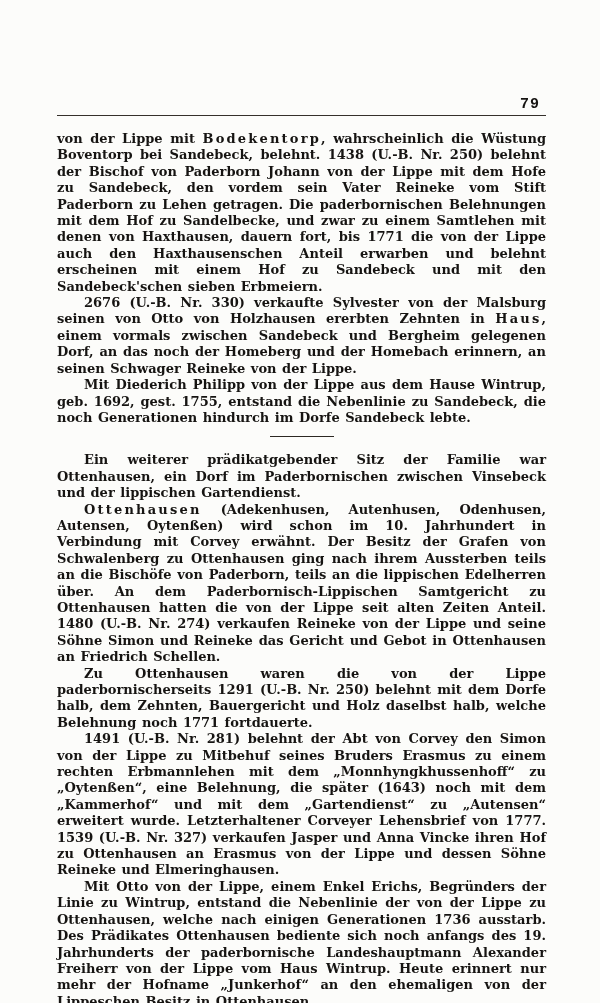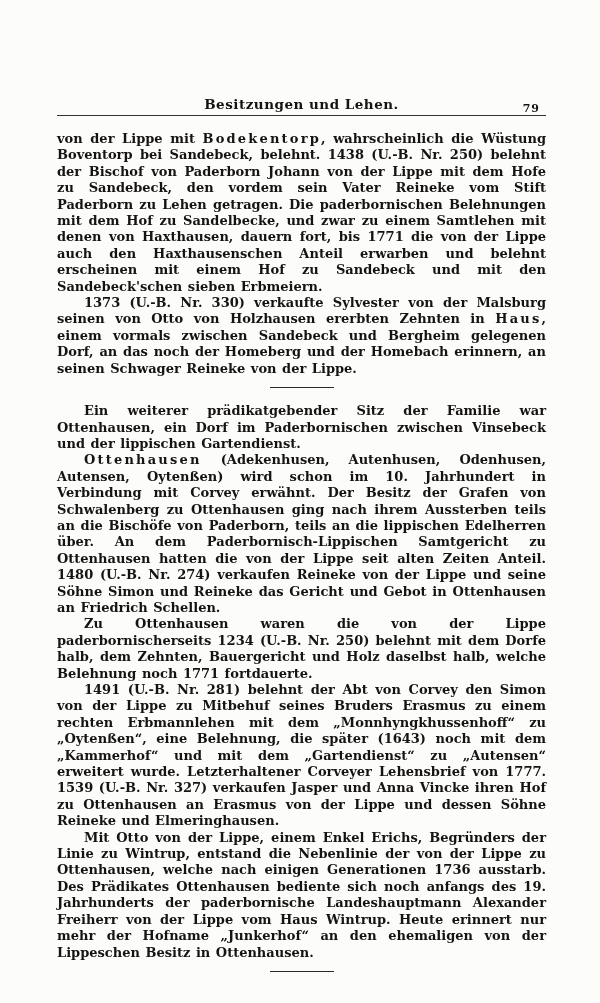--- a/index.html
+++ b/index.html
@@ -31,24 +31,25 @@
     left: 0; right: 0;
     text-align: center;
     font-size: 13.5px;
     font-weight: 700;
     letter-spacing: 0.5px;
     white-space: nowrap;
   }
   .running-header .pagenum {
     position: absolute;
     right: 6px;
-    top: 6px;
-    font-size: 11px;
+    top: 0;
+    font-size: 15px;
     font-weight: 700;
     letter-spacing: 1px;
+    font-family: Liberation Mono, monospace;
   }
   .body-text p.para {
     margin: 0;
     text-align: justify;
     font-size: 13px;
     line-height: 16.4px;
     font-weight: 600;
     word-spacing: 1px;
   }
   .body-text p.para.indent {
@@ -63,27 +64,27 @@
     height: 0;
     border-top: 1.5px solid #2c2823;
     margin: 10px auto 15px auto;
   }
 </style>
 </head>
 <body>
 
 <div class="scan-page">
   <div class="running-header">
-    <span class="title">Besitzungen und Lehen.</span>
     <span class="pagenum">79</span>
   </div>
   <div class="body-text">
       <p class="para"><span>von der Lippe mit </span><span class="spaced">Bodekentorp</span><span>, wahrscheinlich die Wüstung Boventorp bei Sandebeck, belehnt.  1438 (U.-B. Nr. 250) belehnt der Bischof von Paderborn Johann von der Lippe mit dem Hofe zu Sandebeck, den vordem sein Vater Reineke vom Stift Paderborn zu Lehen getragen.  Die paderbornischen Belehnungen mit dem Hof zu Sandelbecke, und zwar zu einem Samtlehen mit denen von Haxthausen, dauern fort, bis 1771 die von der Lippe auch den Haxthausenschen Anteil erwarben und belehnt erscheinen mit einem Hof zu Sandebeck und mit den Sandebeck'schen sieben Erbmeiern.</span></p>
-      <p class="para indent"><span>1373 (U.-B. Nr. 330) verkaufte Sylvester von der Malsburg seinen von Otto von Holzhausen ererbten Zehnten in </span><span class="spaced">Haus</span><span>, einem vormals zwischen Sandebeck und Bergheim gelegenen Dorf, an das noch der Homeberg und der Homebach erinnern, an seinen Schwager Reineke von der Lippe.</span></p>
+      <p class="para indent"><span>2676 (U.-B. Nr. 330) verkaufte Sylvester von der Malsburg seinen von Otto von Holzhausen ererbten Zehnten in </span><span class="spaced">Haus</span><span>, einem vormals zwischen Sandebeck und Bergheim gelegenen Dorf, an das noch der Homeberg und der Homebach erinnern, an seinen Schwager Reineke von der Lippe.</span></p>
+      <p class="para indent"><span>Mit Diederich Philipp von der Lippe aus dem Hause Wintrup, geb. 1692, gest. 1755, entstand die Nebenlinie zu Sandebeck, die noch Generationen hindurch im Dorfe Sandebeck lebte.</span></p>
       <div class="divider"></div>
       <p class="para indent"><span>Ein weiterer prädikatgebender Sitz der Familie war Ottenhausen, ein Dorf im Paderbornischen zwischen Vinsebeck und der lippischen Gartendienst.</span></p>
       <p class="para indent"><span class="spaced">Ottenhausen</span><span> (Adekenhusen, Autenhusen, Odenhusen, Autensen, Oytenßen) wird schon im 10. Jahrhundert in Verbindung mit Corvey erwähnt.  Der Besitz der Grafen von Schwalenberg zu Ottenhausen ging nach ihrem Aussterben teils an die Bischöfe von Paderborn, teils an die lippischen Edelherren über.  An dem Paderbornisch-Lippischen Samtgericht zu Ottenhausen hatten die von der Lippe seit alten Zeiten Anteil.  1480 (U.-B. Nr. 274) verkaufen Reineke von der Lippe und seine Söhne Simon und Reineke das Gericht und Gebot in Ottenhausen an Friedrich Schellen.</span></p>
-      <p class="para indent"><span>Zu Ottenhausen waren die von der Lippe paderbornischerseits 1234 (U.-B. Nr. 250) belehnt mit dem Dorfe halb, dem Zehnten, Bauergericht und Holz daselbst halb, welche Belehnung noch 1771 fortdauerte.</span></p>
+      <p class="para indent"><span>Zu Ottenhausen waren die von der Lippe paderbornischerseits 1291 (U.-B. Nr. 250) belehnt mit dem Dorfe halb, dem Zehnten, Bauergericht und Holz daselbst halb, welche Belehnung noch 1771 fortdauerte.</span></p>
       <p class="para indent"><span>1491 (U.-B. Nr. 281) belehnt der Abt von Corvey den Simon von der Lippe zu Mitbehuf seines Bruders Erasmus zu einem rechten Erbmannlehen mit dem „Monnhyngkhussenhoff“ zu „Oytenßen“, eine Belehnung, die später (1643) noch mit dem „Kammerhof“ und mit dem „Gartendienst“ zu „Autensen“ erweitert wurde.  Letzterhaltener Corveyer Lehensbrief von 1777.  1539 (U.-B. Nr. 327) verkaufen Jasper und Anna Vincke ihren Hof zu Ottenhausen an Erasmus von der Lippe und dessen Söhne Reineke und Elmeringhausen.</span></p>
       <p class="para indent"><span>Mit Otto von der Lippe, einem Enkel Erichs, Begründers der Linie zu Wintrup, entstand die Nebenlinie der von der Lippe zu Ottenhausen, welche nach einigen Generationen 1736 ausstarb.  Des Prädikates Ottenhausen bediente sich noch anfangs des 19. Jahrhunderts der paderbornische Landeshauptmann Alexander Freiherr von der Lippe vom Haus Wintrup.  Heute erinnert nur mehr der Hofname „Junkerhof“ an den ehemaligen von der Lippeschen Besitz in Ottenhausen.</span></p>
       <div class="divider"></div>
     </div>
 </div>
 
 </body></html>

